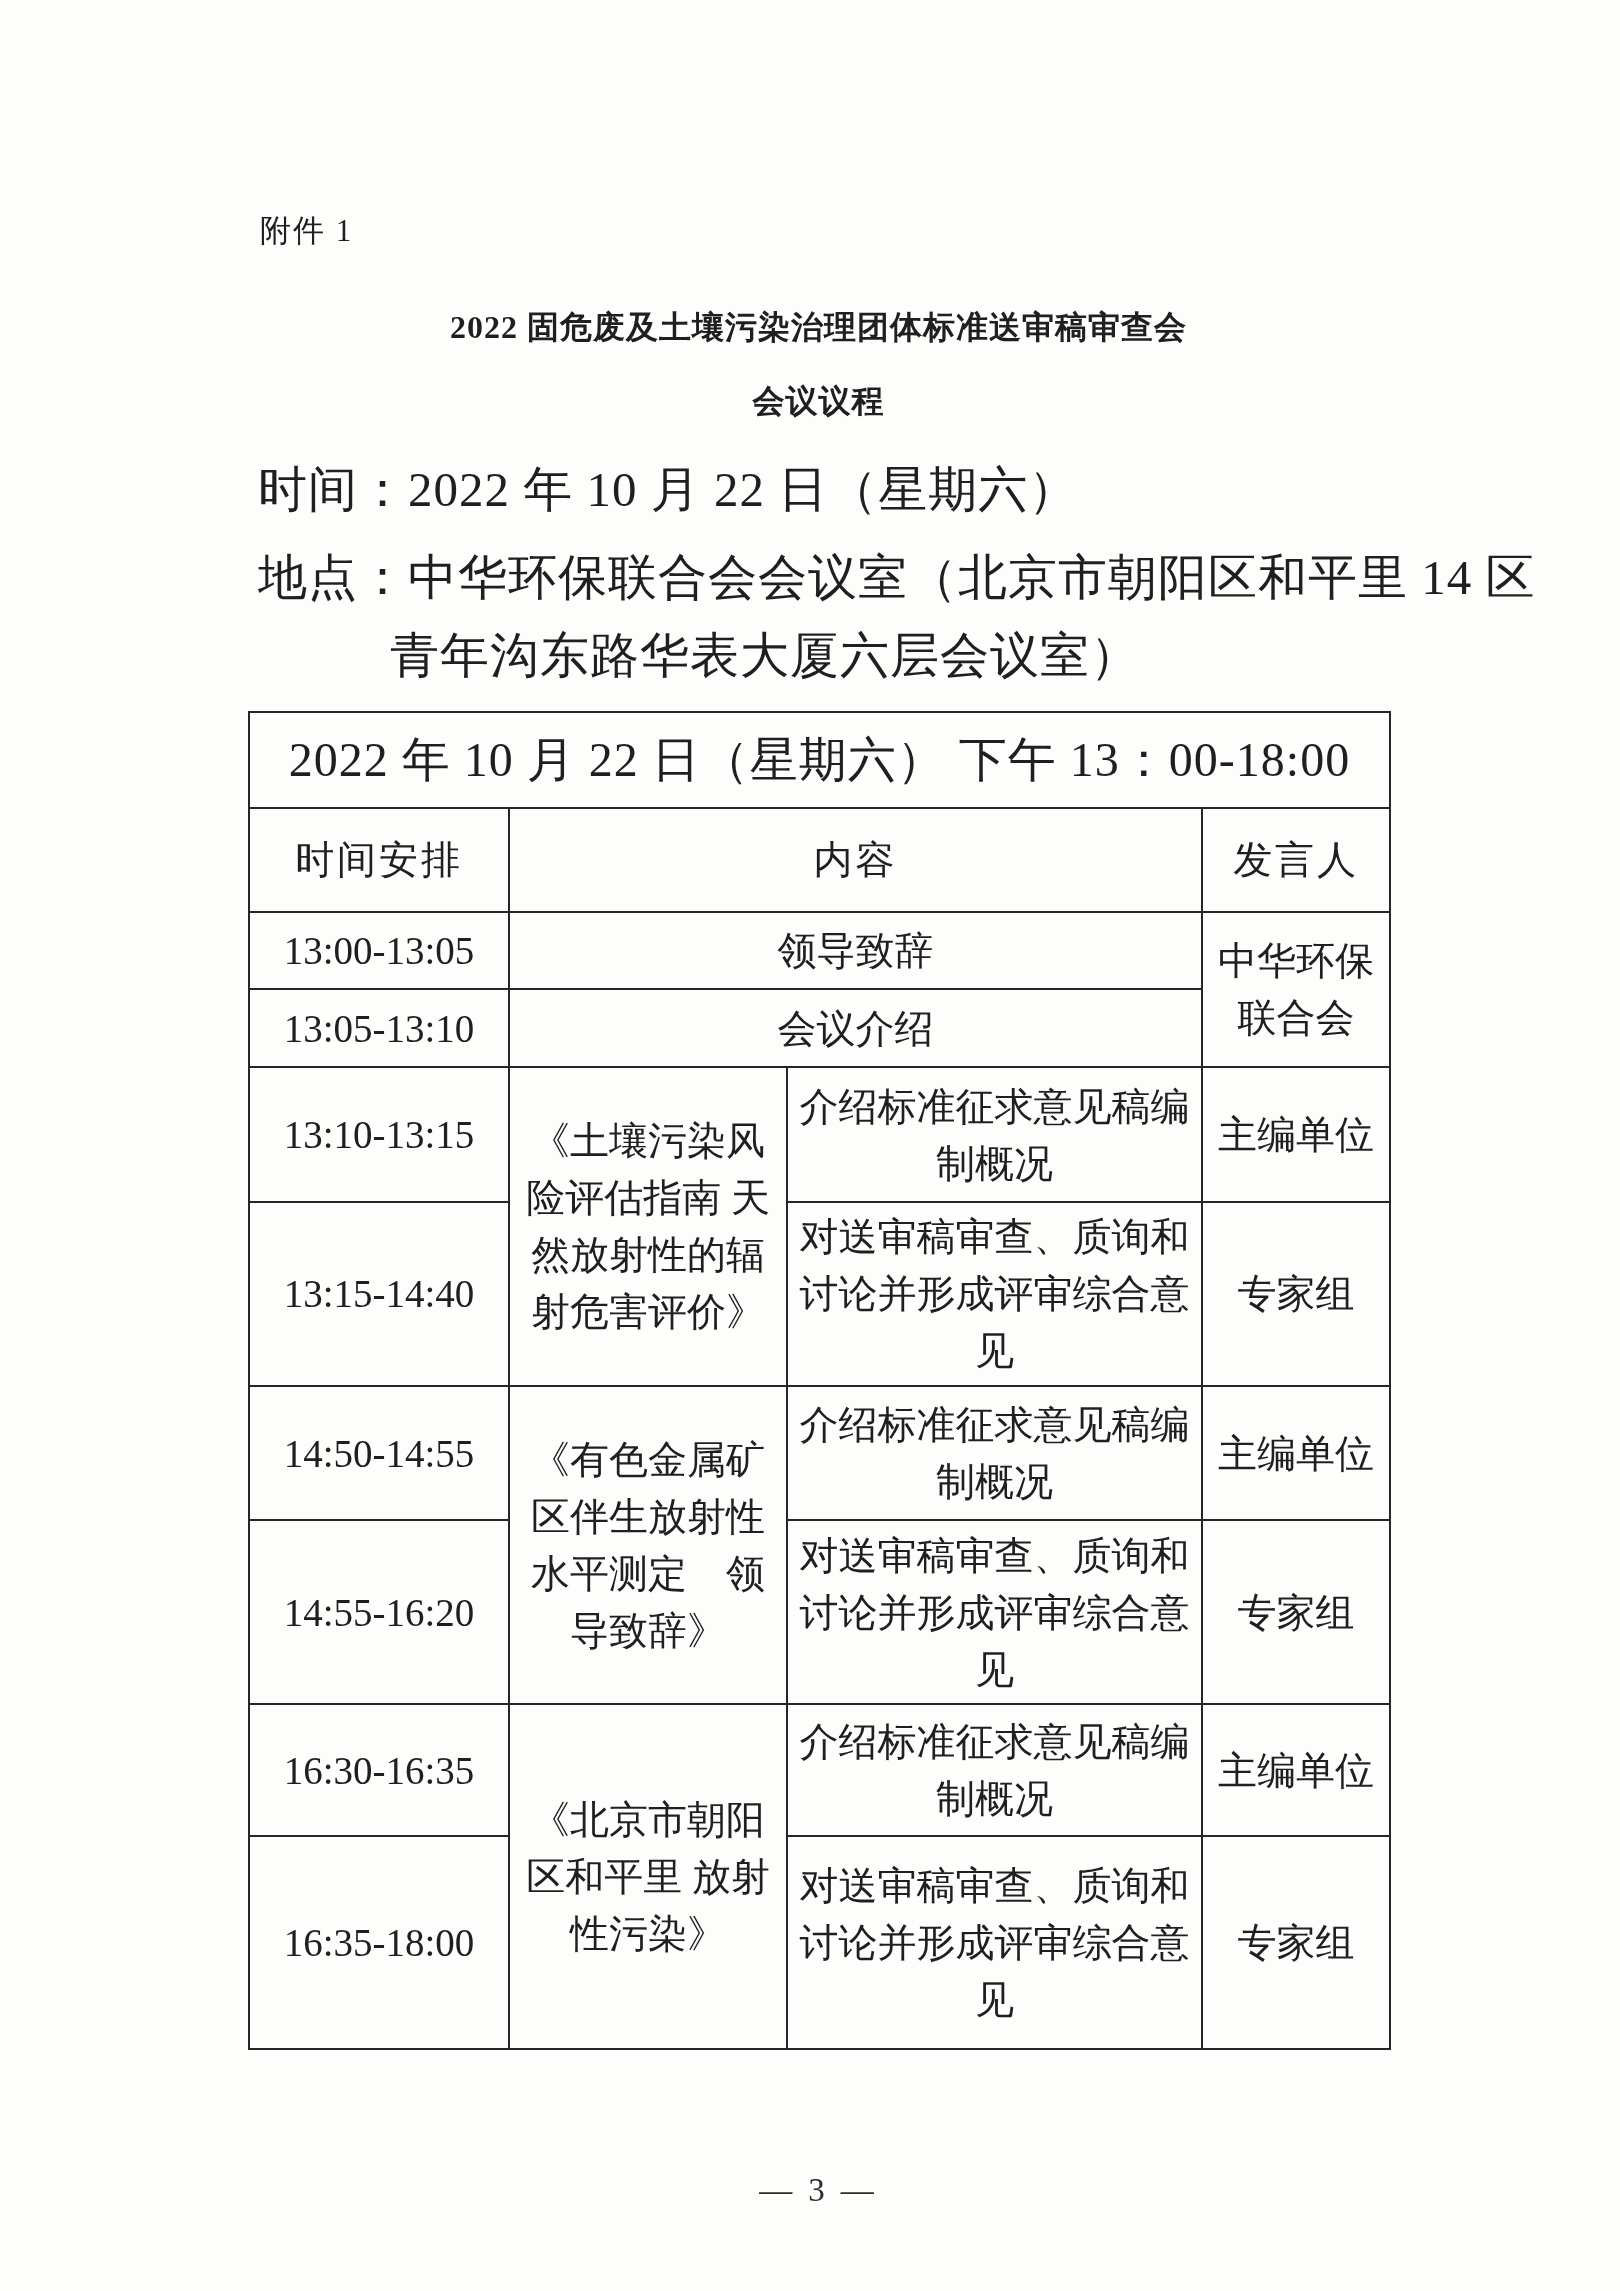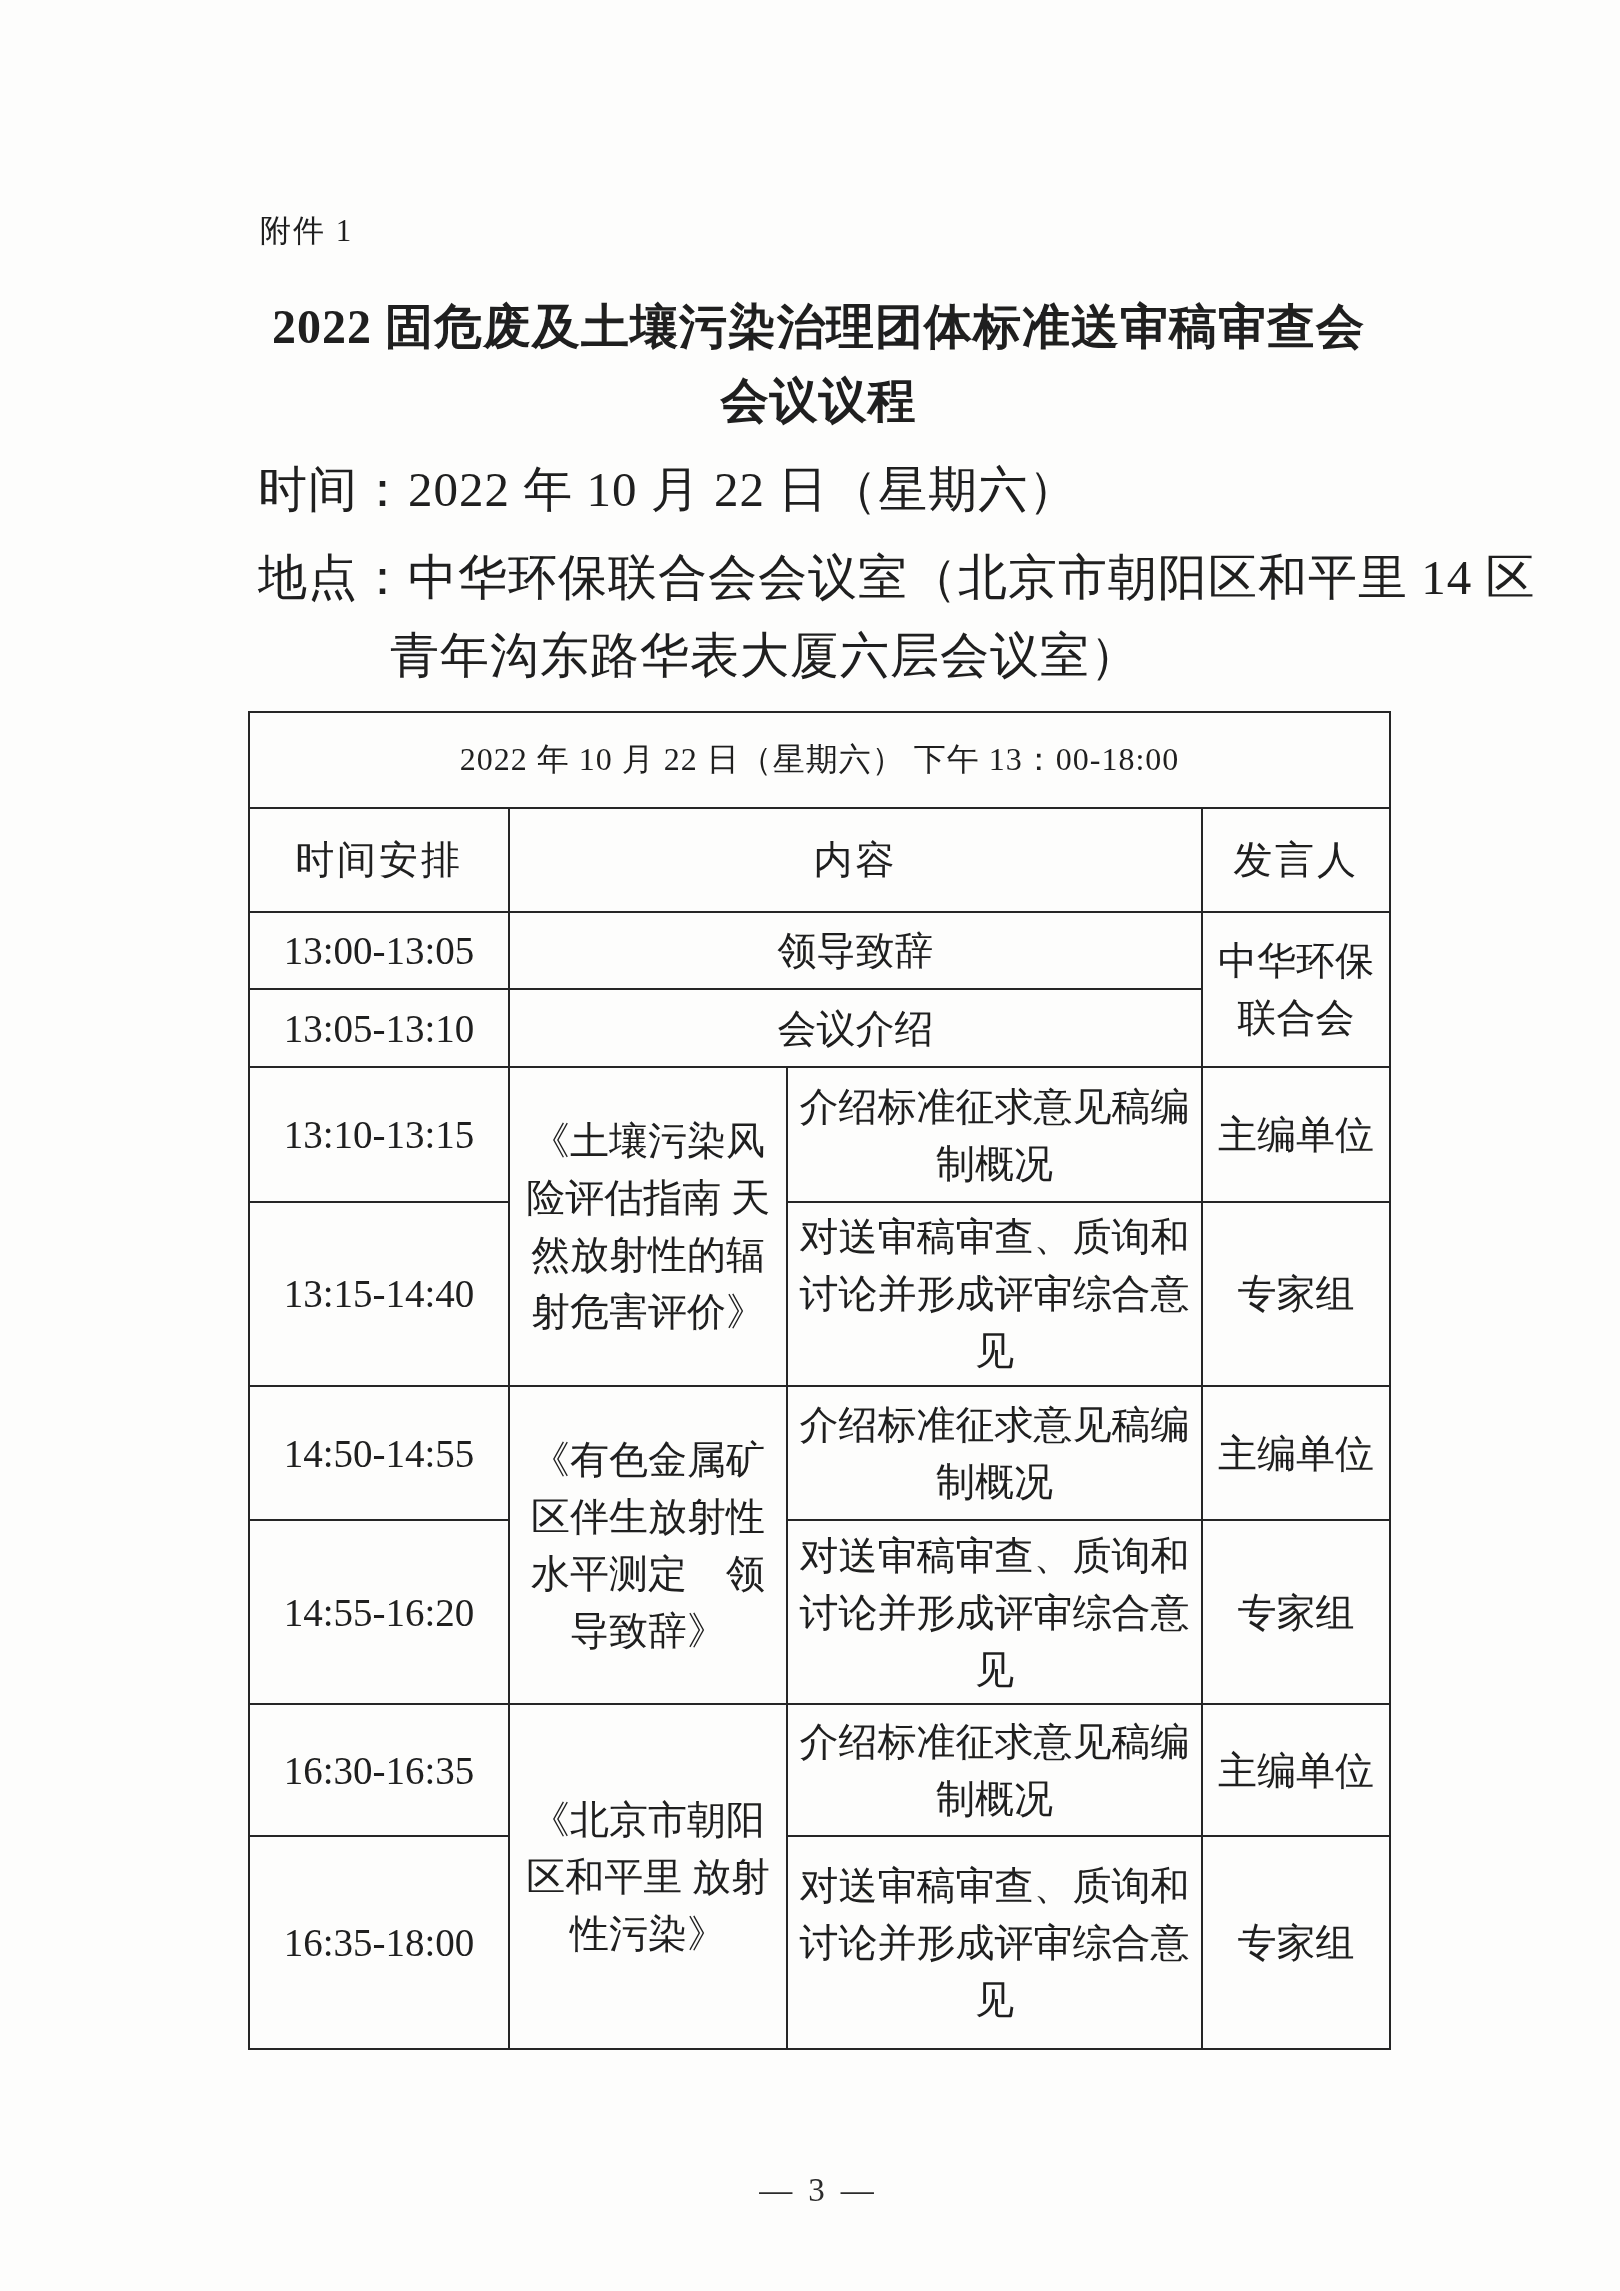--- a/index.html
+++ b/index.html
@@ -12,39 +12,39 @@
   .page{
     position:absolute;left:0;top:0;width:1620px;height:2292px;
     background:#fdfdfc;overflow:hidden;
   }
   .attachment{
     position:absolute;left:260px;top:210px;
     font-size:31px;letter-spacing:2px;
   }
   .title{
     position:absolute;left:248px;top:290px;width:1141px;
-    text-align:center;font-size:48px;font-weight:bold;
+    text-align:center;font-size:32px;font-weight:bold;
     line-height:74px;letter-spacing:1px;
   }
   .meta{position:absolute;font-size:49px;letter-spacing:1px;white-space:nowrap;}
   .meta-time{left:258px;top:457px;}
   .meta-loc1{left:258px;top:545px;}
   .meta-loc2{left:390px;top:623px;}
   table.agenda{
     position:absolute;left:248px;top:711px;width:1141px;
     border-collapse:collapse;table-layout:fixed;
     font-size:39px;
   }
   table.agenda td{
     border:2px solid #262626;
     vertical-align:middle;text-align:center;
     padding:3.9px 7.8px;line-height:57px;
     overflow:hidden;
   }
-  tr.date-row td{height:86px;font-size:32px;letter-spacing:1px;}
+  tr.date-row td{height:86px;font-size:48px;letter-spacing:1px;}
   tr.head-row td{height:94px;letter-spacing:2.9px;}
   .h-r1 td{height:68px;}
   .h-r2 td{height:68px;}
   .h-r3 td{height:125px;}
   .h-r4 td{height:174px;}
   .h-r5 td{height:125px;}
   .h-r6 td{height:174px;}
   .h-r7 td{height:122px;}
   .h-r8 td{height:203px;}
   td.cell-standard{

